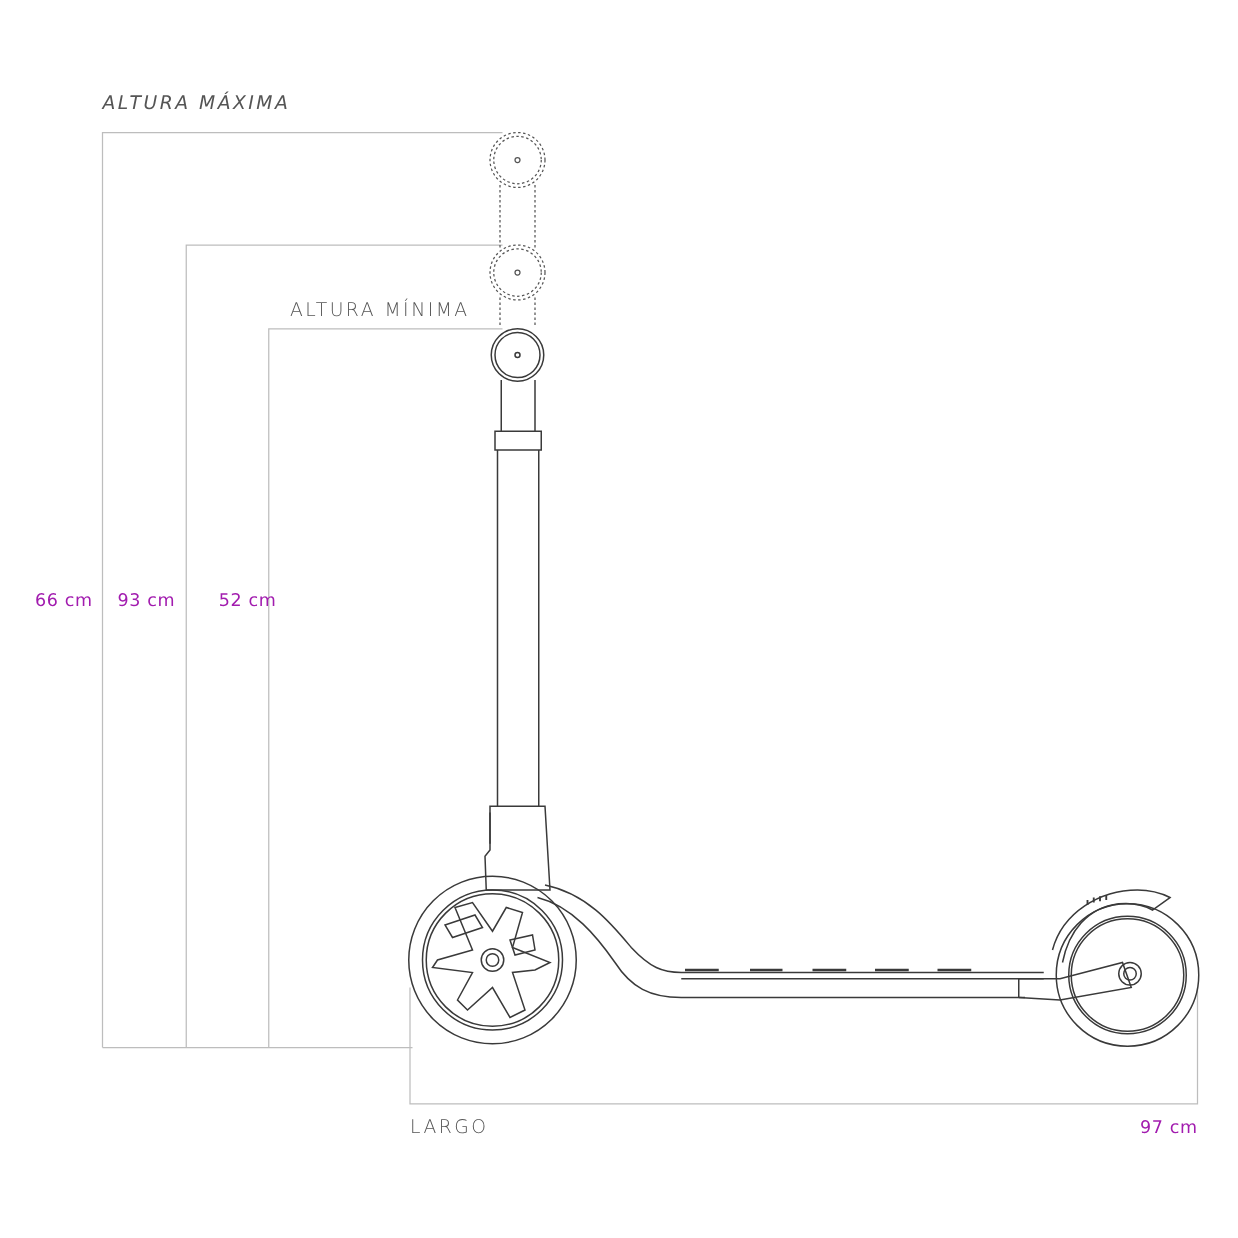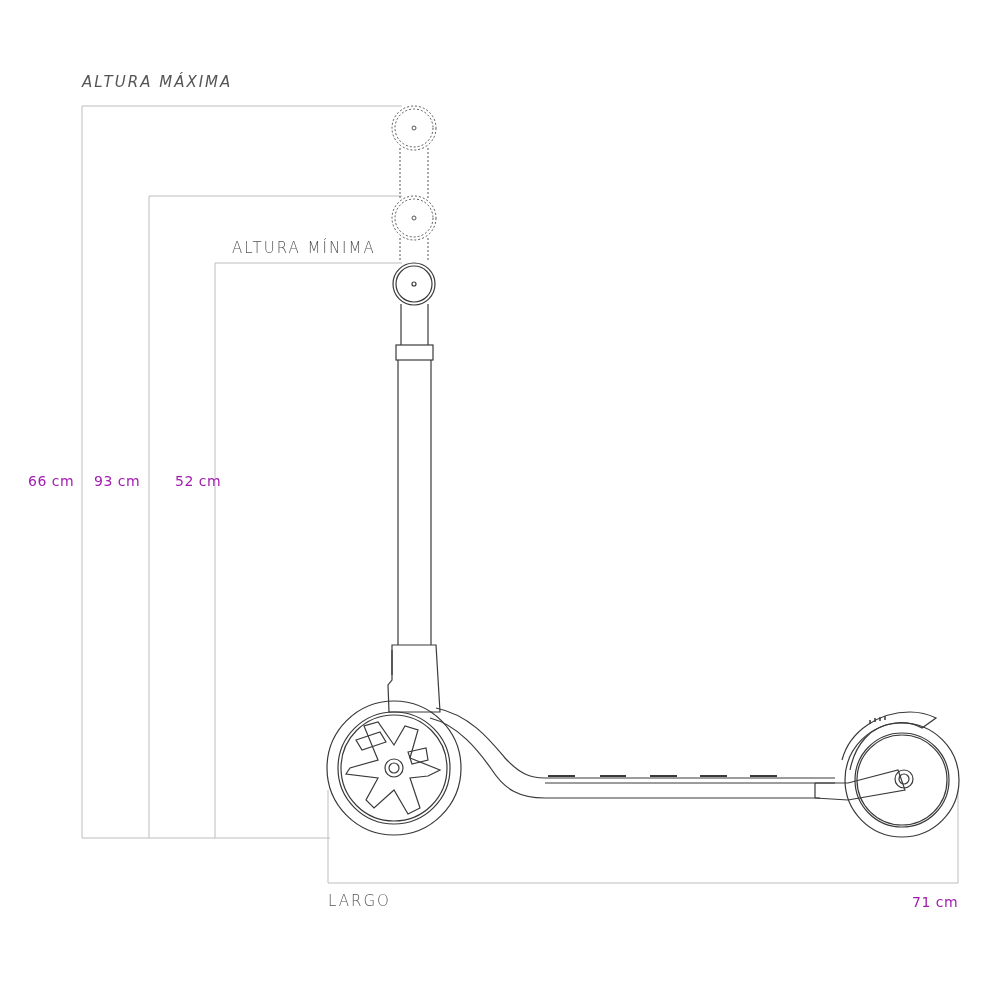--- a/index.html
+++ b/index.html
@@ -105,13 +105,13 @@
   </g>
 </svg>
 
 <div class="lbl" style="left:82px; top:73px;font-style:italic;">ALTURA MÁXIMA</div>
 <div class="lbl" style="left:232px; top:239px;">ALTURA MÍNIMA</div>
 <div class="lbl" style="left:328px; top:892px;text-align:right;">LARGO</div>
 
 <div class="dim" style="left:28px; top:473px;">66 cm</div>
 <div class="dim" style="left:94px; top:473px;">93 cm</div>
 <div class="dim" style="left:150px; top:473px;margin-left:25px;">52 cm</div>
-<div class="dim" style="left:912px; top:894px;">71 cm</div>
+<div class="dim" style="left:912px; top:894px;">97 cm</div>
 
 </body></html>

